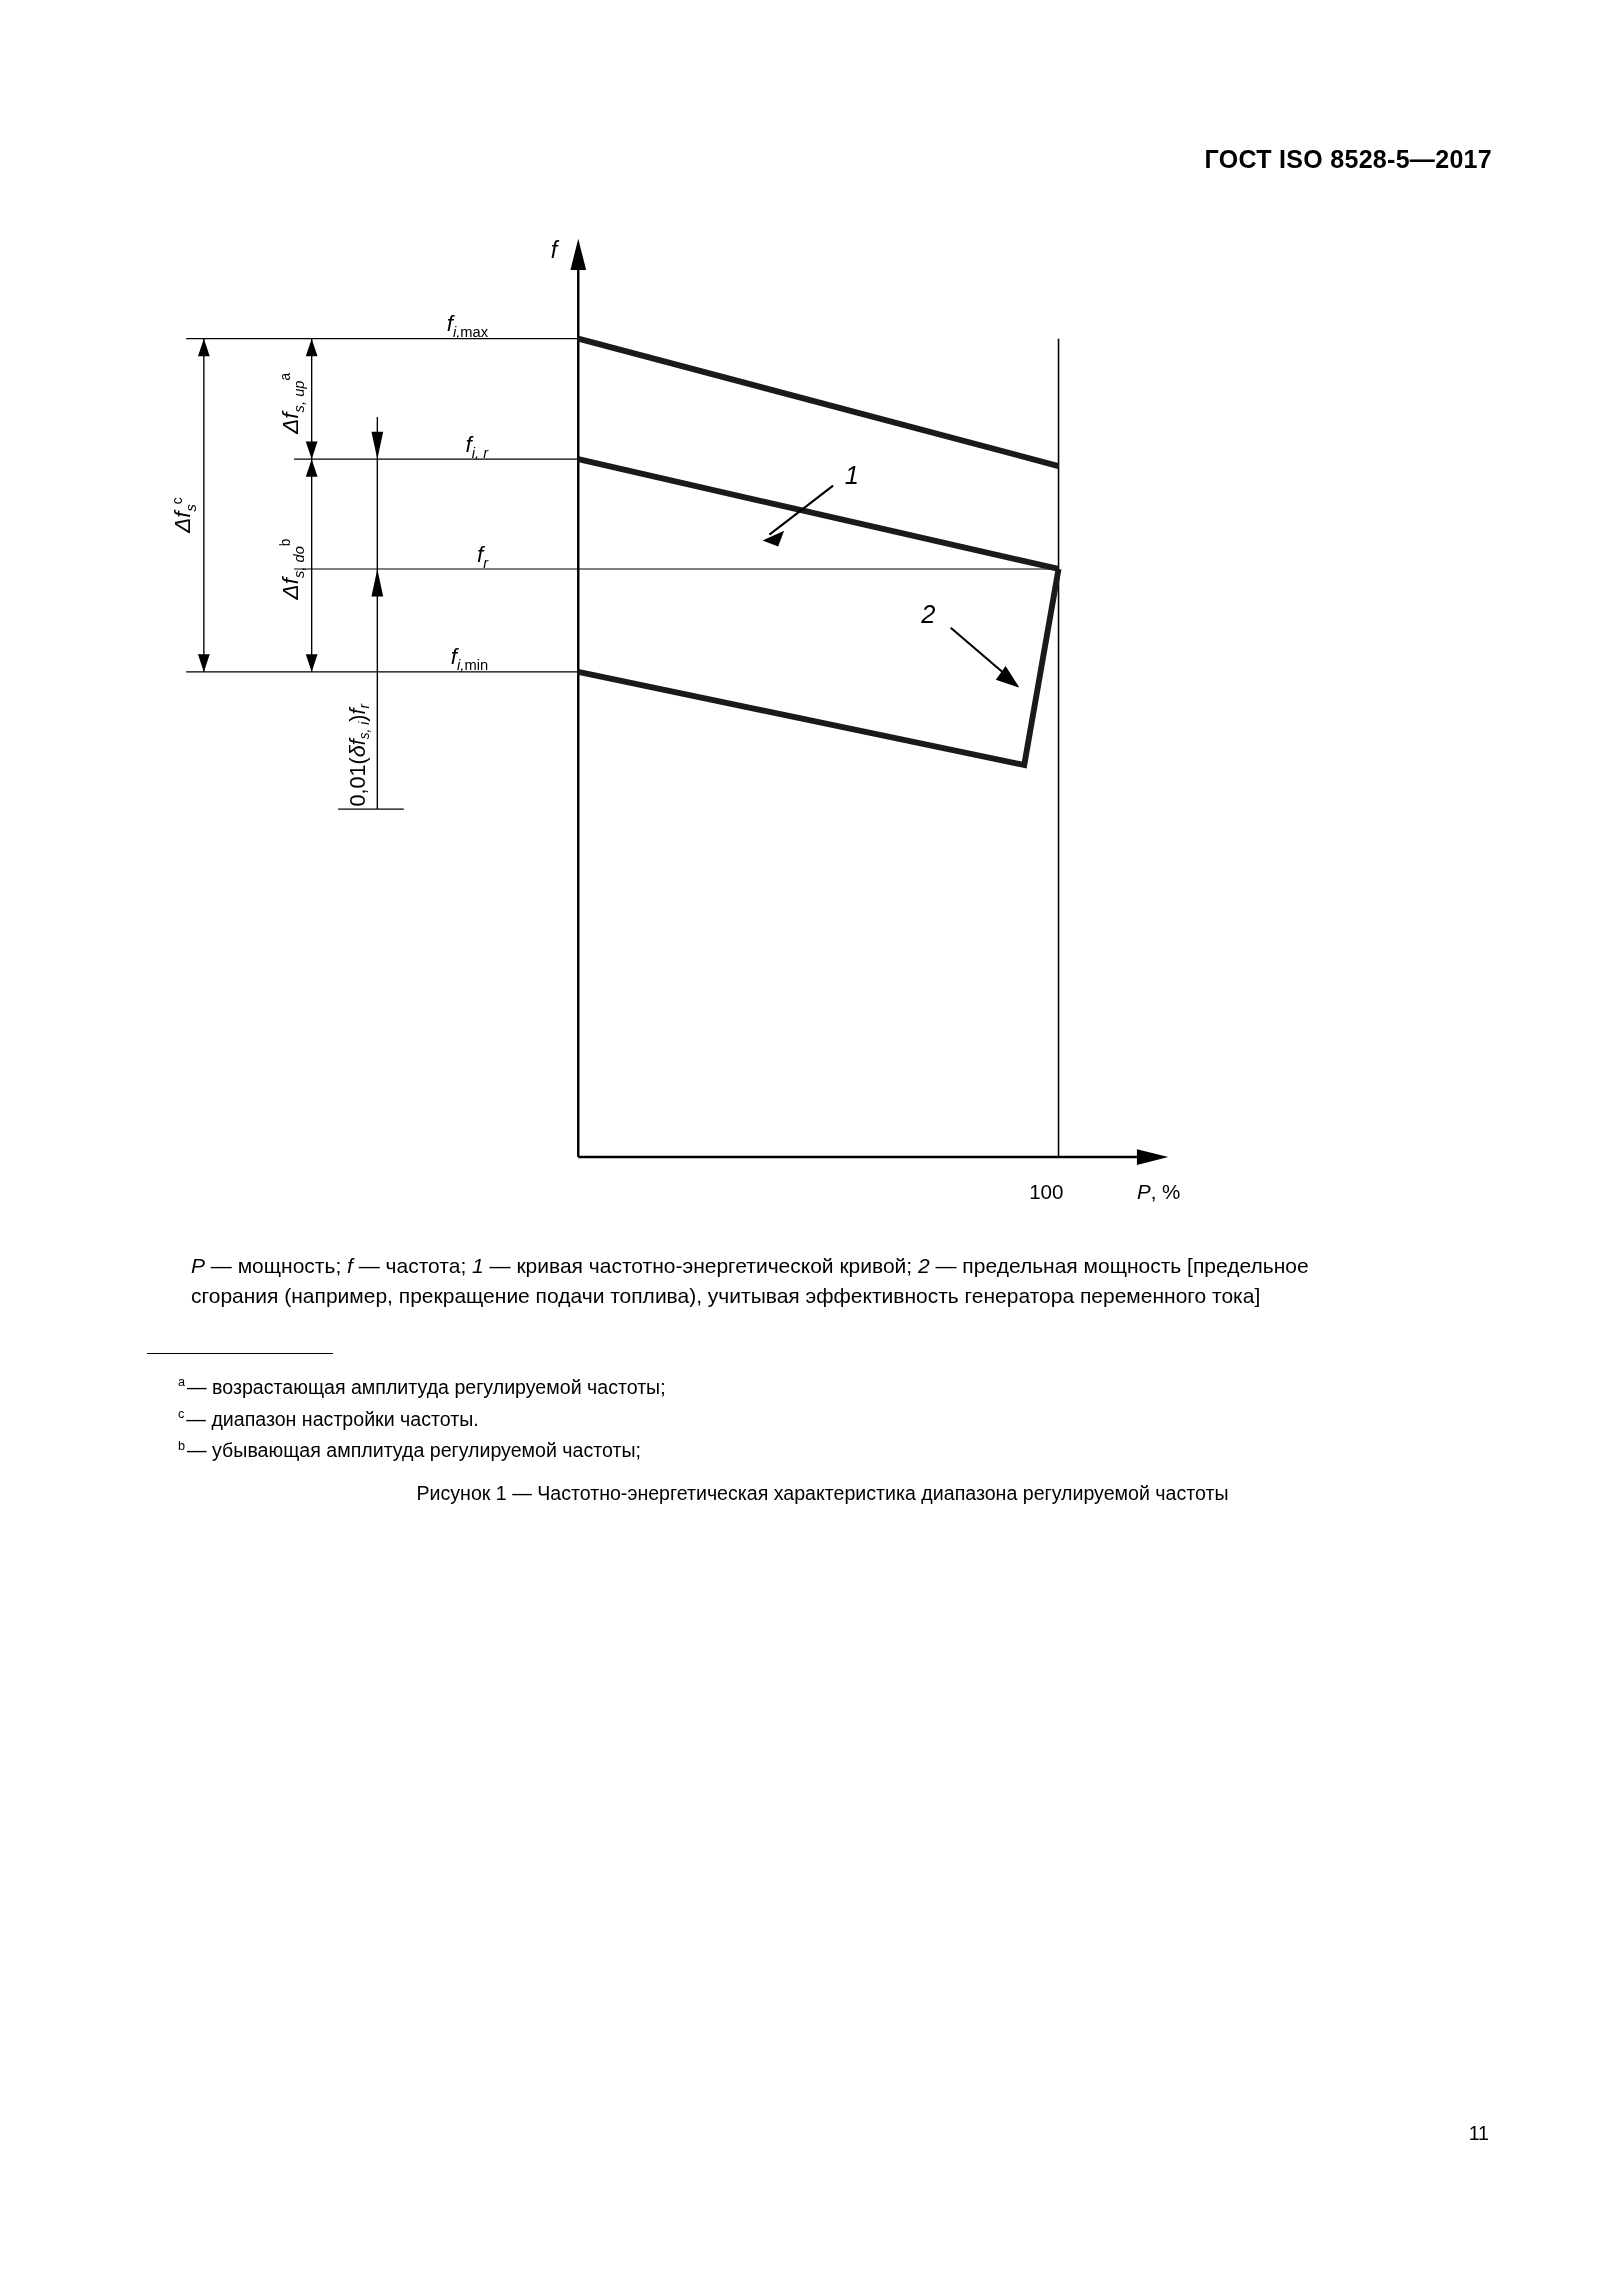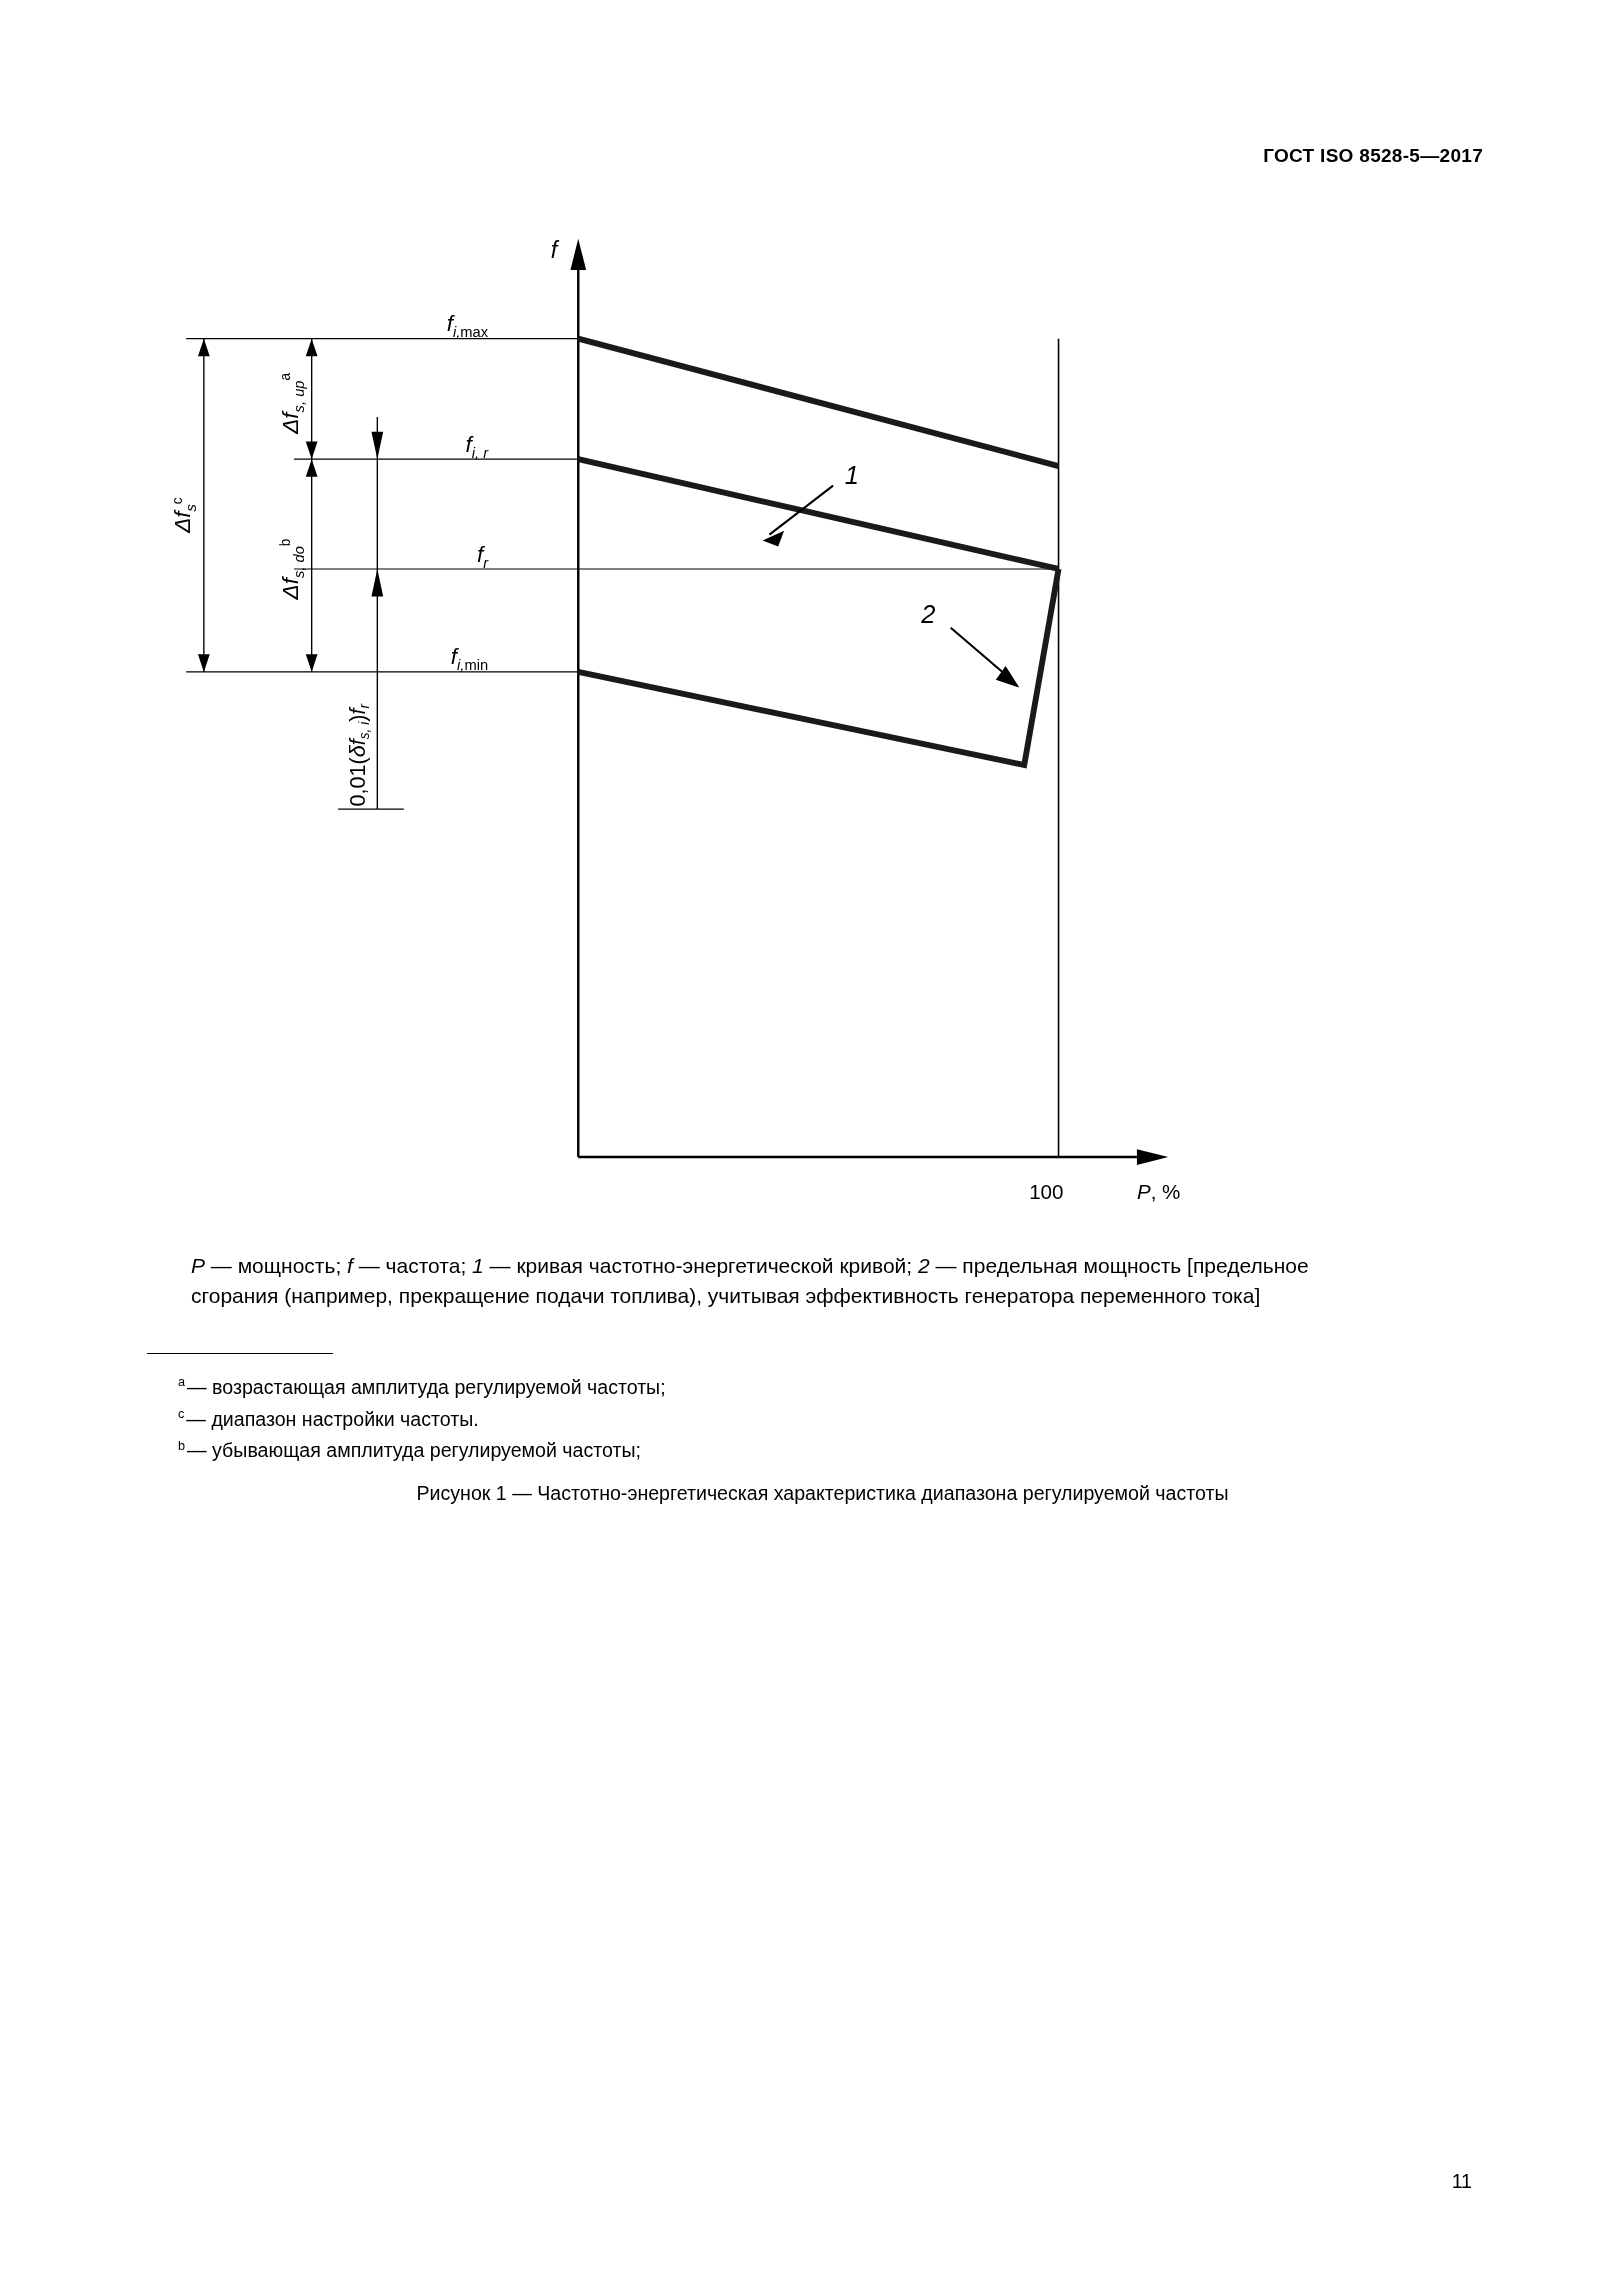--- a/index.html
+++ b/index.html
@@ -15,22 +15,22 @@
     color: #000000;
     overflow: hidden;
   }
   .page {
     position: absolute;
     inset: 0;
   }
   .header-code {
     position: absolute;
     top: 145px;
-    right: 138px;
-    font-size: 19px;
+    right: 129px;
+    font-size: 25px;
     font-weight: bold;
     letter-spacing: 0.3px;
   }
   .figure-area {
     position: absolute;
     left: 147px;
     top: 211px;
     width: 1333px;
     height: 1059px;
   }
@@ -72,24 +72,23 @@
   .fig-title {
     position: absolute;
     left: 12px;
     top: 1482px;
     width: 1621px;
     text-align: center;
     font-size: 19.6px;
   }
   .page-number {
     position: absolute;
-    right: 149px;
+    right: 132px;
     top: 2122px;
     font-size: 19.6px;
-    margin-top: 48px;
   }
   text { font-family: "Liberation Sans", sans-serif; }
 </style>
 </head>
 <body>
 
 <div class="page">
 
   <div class="header-code">ГОСТ ISO 8528-5—2017</div>
 

